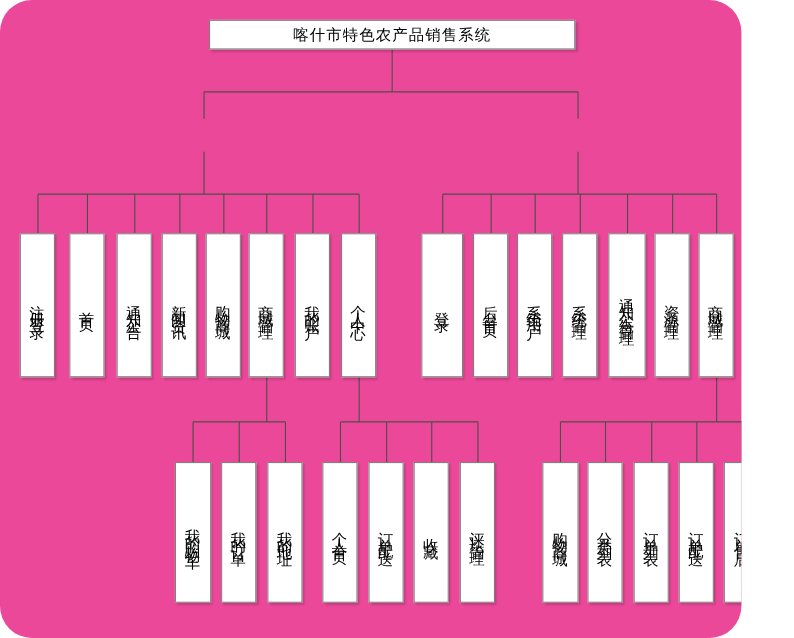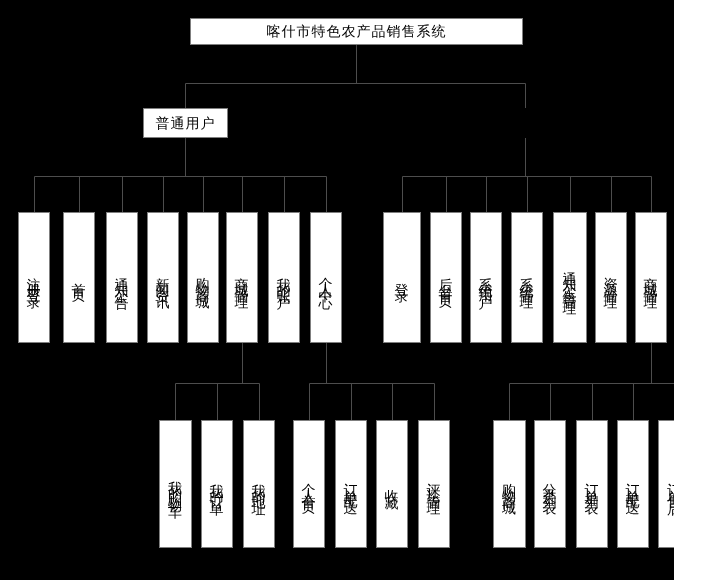--- a/index.html
+++ b/index.html
@@ -1,18 +1,18 @@
 <!DOCTYPE html>
 <html><head>
 <meta charset="utf-8">
 <style>
   html,body{margin:0;padding:0;background:#ffffff;}
   .canvas{
-    position:relative;width:674px;height:580px;background:#000000;
-    font-family:"Liberation Sans",sans-serif;color:#000000;overflow:hidden;
+    position:relative;width:674px;height:580px;background:#ec4899;
+    font-family:"Liberation Sans",sans-serif;color:#000000;overflow:hidden;border-radius:29px;
   }
   svg.lines{position:absolute;left:0;top:0;width:722px;height:580px;pointer-events:none;}
   .box{
     position:absolute;box-sizing:border-box;background:#ffffff;
     border:1px solid #7f7f7f;
     box-shadow:2px 2px 2px rgba(0,0,0,0.18);
     display:flex;align-items:center;justify-content:center;
     font-size:14px;line-height:1.15;
   }
   .h{letter-spacing:1px;white-space:nowrap;}
@@ -32,21 +32,20 @@
     <path d="M356.5 45 L356.5 83.5 M185.5 83.5 L525.5 83.5 M185.5 83.5 L185.5 108 M525.5 83.5 L525.5 108" stroke="#4d4d4d" stroke-width="1" fill="none"></path>
     <path d="M185.5 138 L185.5 176.5 M34.5 176.5 L326.5 176.5 M34.5 176.5 L34.5 212 M79.5 176.5 L79.5 212 M122.5 176.5 L122.5 212 M163.5 176.5 L163.5 212 M203.5 176.5 L203.5 212 M242.5 176.5 L242.5 212 M284.5 176.5 L284.5 212 M326.5 176.5 L326.5 212" stroke="#4d4d4d" stroke-width="1" fill="none"></path>
     <path d="M525.5 138 L525.5 176.5 M402.5 176.5 L651.5 176.5 M402.5 176.5 L402.5 212 M446.5 176.5 L446.5 212 M486.5 176.5 L486.5 212 M527.5 176.5 L527.5 212 M570.5 176.5 L570.5 212 M611.5 176.5 L611.5 212 M651.5 176.5 L651.5 212" stroke="#4d4d4d" stroke-width="1" fill="none"></path>
     <path d="M242.5 343 L242.5 383.5 M175.5 383.5 L259.5 383.5 M175.5 383.5 L175.5 420 M217.5 383.5 L217.5 420 M259.5 383.5 L259.5 420" stroke="#4d4d4d" stroke-width="1" fill="none"></path>
     <path d="M326.5 343 L326.5 383.5 M309.5 383.5 L434.5 383.5 M309.5 383.5 L309.5 420 M351.5 383.5 L351.5 420 M392.5 383.5 L392.5 420 M434.5 383.5 L434.5 420" stroke="#4d4d4d" stroke-width="1" fill="none"></path>
     <path d="M651.5 343 L651.5 383.5 M509.5 383.5 L674.5 383.5 M509.5 383.5 L509.5 420 M550.5 383.5 L550.5 420 M592.5 383.5 L592.5 420 M633.5 383.5 L633.5 420 M674.5 383.5 L674.5 420" stroke="#4d4d4d" stroke-width="1" fill="none"></path>
   </svg>
 
   <div class="box h" style="left:190px;top:18px;width:333px;height:27px">喀什市特色农产品销售系统</div>
 
-  <div class="box h" style="left:143px;top:108px;width:85px;height:30px">普通用户</div>
 
   <div class="box v" style="left:18px;top:212px;width:32px;height:131px">注册登录</div>
   <div class="box v" style="left:63px;top:212px;width:32px;height:131px">首页</div>
   <div class="box v" style="left:106px;top:212px;width:32px;height:131px">通知公告</div>
   <div class="box v" style="left:147px;top:212px;width:32px;height:131px">新闻资讯</div>
   <div class="box v" style="left:187px;top:212px;width:32px;height:131px">购物商城</div>
   <div class="box v" style="left:226px;top:212px;width:32px;height:131px">商城管理</div>
   <div class="box v" style="left:268px;top:212px;width:32px;height:131px">我的账户</div>
   <div class="box v" style="left:310px;top:212px;width:32px;height:131px">个人中心</div>
 

